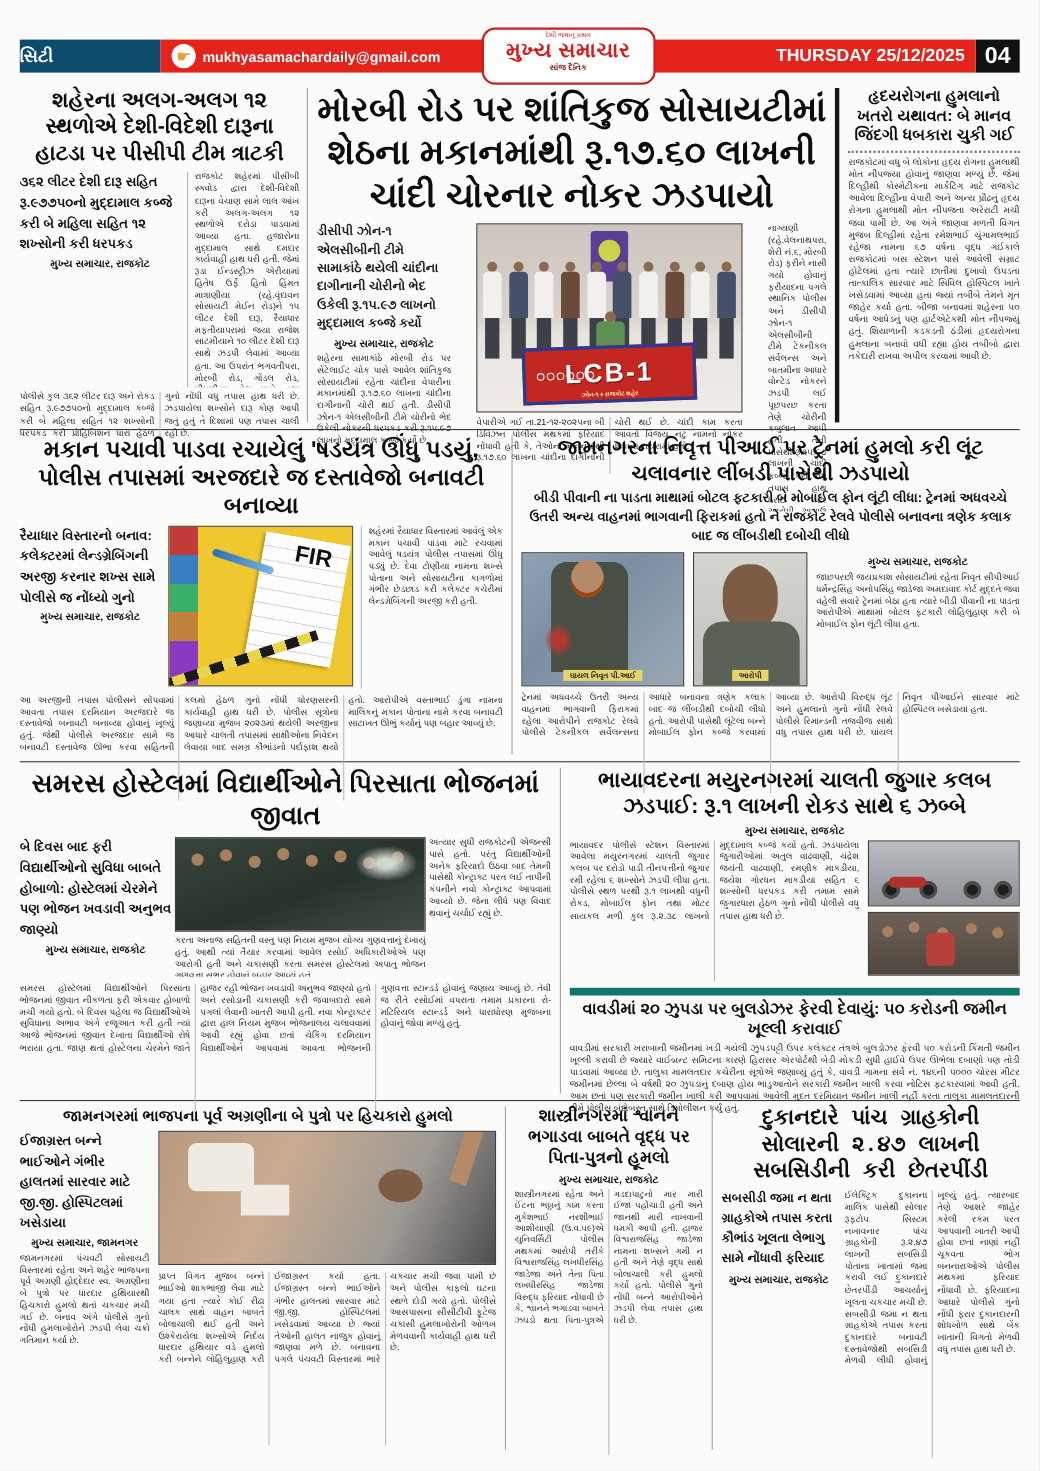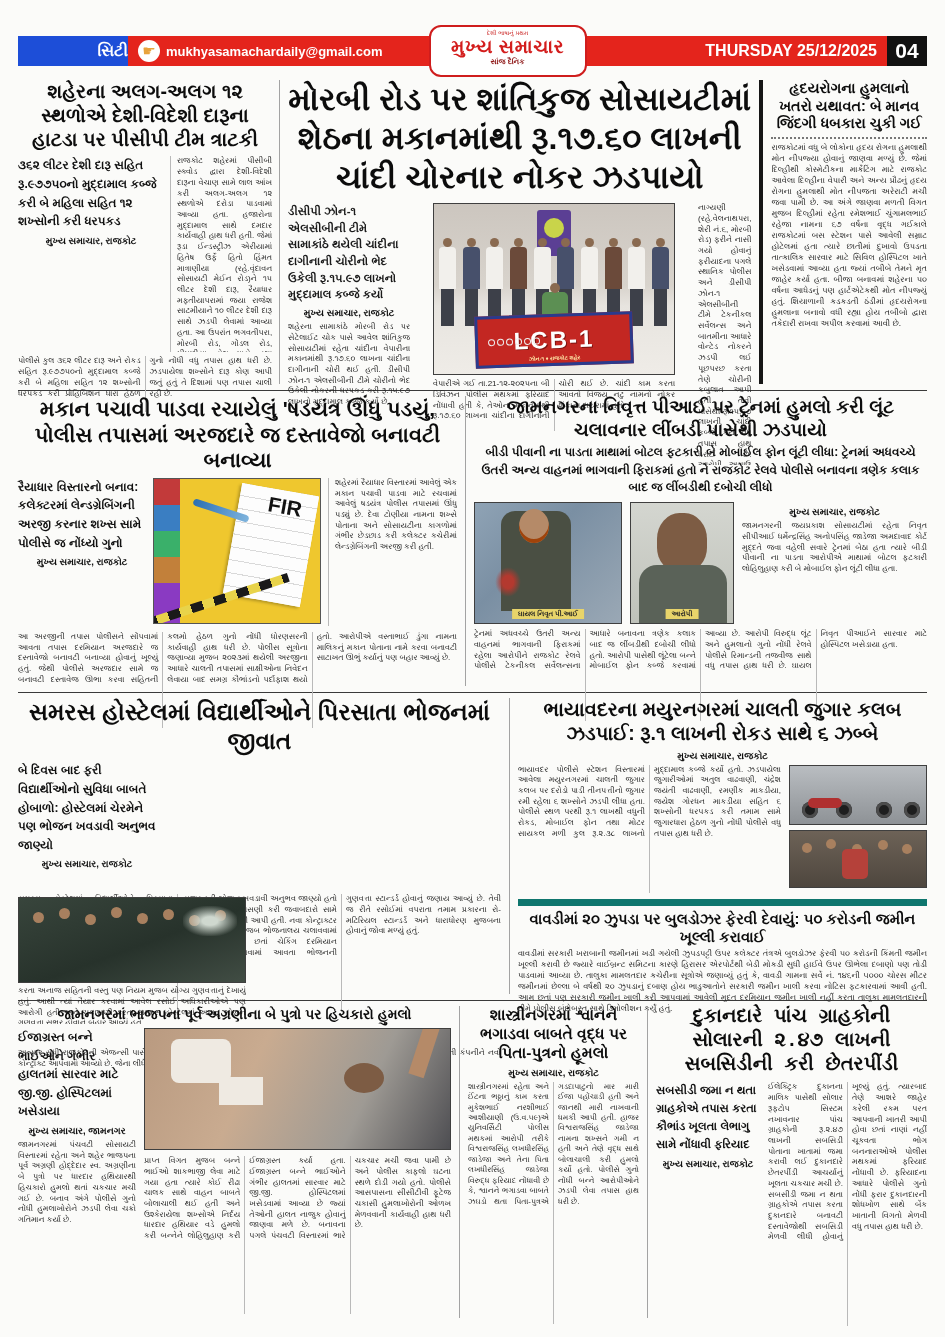--- a/index.html
+++ b/index.html
@@ -6,21 +6,21 @@
   html,body { background:#e9e9e9; }
   .page {
     width:945px; height:1337px; background:#fbfbf9; position:relative;
     font-family:"Liberation Sans", sans-serif; color:#1b1b1b; overflow:hidden;
     margin:0 auto;
   }
   .content { position:absolute; left:18px; right:18px; top:36px; }
 
   
   .masthead { display:flex; height:30px; position:relative; }
-  .section-box { background:#1d4ed8; color:#fff; width:110px; display:flex; align-items:center; justify-content:flex-end; font-weight:bold; font-size:16px; }
+  .section-box { background:#0c4a6e; color:#fff; width:128px; display:flex; align-items:center; justify-content:flex-start; font-weight:bold; font-size:16px; }
   .red-bar { flex:1; background:#e4241c; display:flex; align-items:center; color:#fff; position:relative; padding-left:10px; }
   .hand-badge { width:22px; height:22px; border-radius:50%; background:#fff; color:#e8a33d; display:flex; align-items:center; justify-content:center; font-size:15px; margin-right:6px; }
   .email { font-size:13px; font-weight:bold; }
   .logo-box { position:absolute; left:50%; transform:translateX(-50%); top:-11px; width:158px; height:52px; background:#fff; border:2px solid #cf1d1d; border-radius:12px; text-align:center; padding-top:3px; z-index:5; }
   .logo-top { font-size:6px; color:#c9201f; line-height:1; }
   .logo-title { font-size:19px; font-weight:bold; color:#d31d1c; line-height:1.15; letter-spacing:.5px; }
   .logo-bottom { font-size:7.5px; color:#8c1212; font-weight:bold; line-height:1.1; }
   .date-text { margin-left:auto; font-size:16px; font-weight:bold; padding-right:10px; }
   .page-badge { background:#121212; color:#fff; width:40px; display:flex; align-items:center; justify-content:center; font-size:21px; font-weight:bold; }
 
@@ -111,21 +111,21 @@
   .accused-photo .head { position:absolute; left:26px; top:10px; width:50px; height:58px; border-radius:45% 45% 40% 40%; background:#7d5c44; }
   .accused-photo .torso { position:absolute; left:8px; top:62px; width:88px; height:58px; border-radius:18px 18px 0 0; background:#5a6258; }
   .train-rightcol { flex:1; }
   .train-rightcol .bt { height:122px; }
   .train-bodyB { height:92px; margin-top:5px; }
 
   
   .band3 { height:302px; }
   .art-hostel { width:492px; padding-right:8px; }
   .art-hostel .h1 { font-size:23.5px; }
-  .hostel-row { display:flex; gap:24px; margin-top:6px; height:128px;flex-direction:column; }
+  .hostel-row { display:flex; gap:3px; margin-top:6px; height:128px; }
   .hostel-sub { width:138px; }
   .hostel-sub .subhead { font-size:12px; }
   .hostel-photo { width:228px; height:86px; background:linear-gradient(160deg,#38453c 0%,#27322b 55%,#414d44 100%); }
   .hostel-photo .hd { position:absolute; width:11px; height:11px; border-radius:50%; background:#a8805f; }
   .hostel-photo .lite { position:absolute; right:8px; top:8px; width:54px; height:30px; background:radial-gradient(#cfd8cf 20%, transparent 75%); }
   .hostel-mid { width:228px; }
   .hostel-mid .bt { height:38px; margin-top:3px; }
   .hostel-right { flex:1; }
   .hostel-right .bt { height:128px; }
   .hostel-bodyC { height:118px; margin-top:5px; }
@@ -312,21 +312,21 @@
             <div class="blood"></div>
             <div class="capbar">ઘાયલ નિવૃત પી.આઈ</div>
           </div>
           <div class="photo accused-photo">
             <div class="head"></div>
             <div class="torso"></div>
             <div class="capbar">આરોપી</div>
           </div>
           <div class="train-rightcol">
             <div class="byline">મુખ્ય સમાચાર, રાજકોટ</div>
-            <div class="bt">જામનગરની જયપ્રકાશ સોસાયટીમાં રહેતા નિવૃત સીપીઆઈ ધર્મેન્દ્રસિંહ અનોપસિંહ જાડેજા અમદાવાદ કોર્ટ મુદ્દતે જવા વહેલી સવારે ટ્રેનમાં બેઠા હતા ત્યારે બીડી પીવાની ના પાડતા આરોપીએ માથામાં બોટલ ફટકારી લોહિલુહાણ કરી બે મોબાઈલ ફોન લૂંટી લીધા હતા.</div>
+            <div class="bt">જાછપરછી જયપ્રકાશ સોસાયટીમાં રહેતા નિવૃત સીપીઆઈ ધર્મેન્દ્રસિંહ અનોપસિંહ જાડેજા અમદાવાદ કોર્ટ મુદ્દતે જવા વહેલી સવારે ટ્રેનમાં બેઠા હતા ત્યારે બીડી પીવાની ના પાડતા આરોપીએ માથામાં બોટલ ફટકારી લોહિલુહાણ કરી બે મોબાઈલ ફોન લૂંટી લીધા હતા.</div>
           </div>
         </div>
         <div class="train-bodyB bt c4">ટ્રેનમાં અધવચ્ચે ઉતરી અન્ય વાહનમાં ભાગવાની ફિરાકમાં રહેલા આરોપીને રાજકોટ રેલવે પોલીસે ટેકનીકલ સર્વેલન્સના આધારે બનાવના ત્રણેક કલાક બાદ જ લીંબડીથી દબોચી લીધો હતો. આરોપી પાસેથી લૂંટેલા બન્ને મોબાઈલ ફોન કબ્જે કરવામાં આવ્યા છે. આરોપી વિરુદ્ધ લૂંટ અને હુમલાનો ગુનો નોંધી રેલવે પોલીસે રિમાન્ડની તજવીજ સાથે વધુ તપાસ હાથ ધરી છે. ઘાયલ નિવૃત પીઆઈને સારવાર માટે હોસ્પિટલ ખસેડાયા હતા.</div>
       </div>
     </div>
 
     <div class="band band3">
 
       <div class="art-hostel vr">
         <div class="h1">સમરસ હોસ્ટેલમાં વિદ્યાર્થીઓને પિરસાતા ભોજનમાં જીવાત</div>

